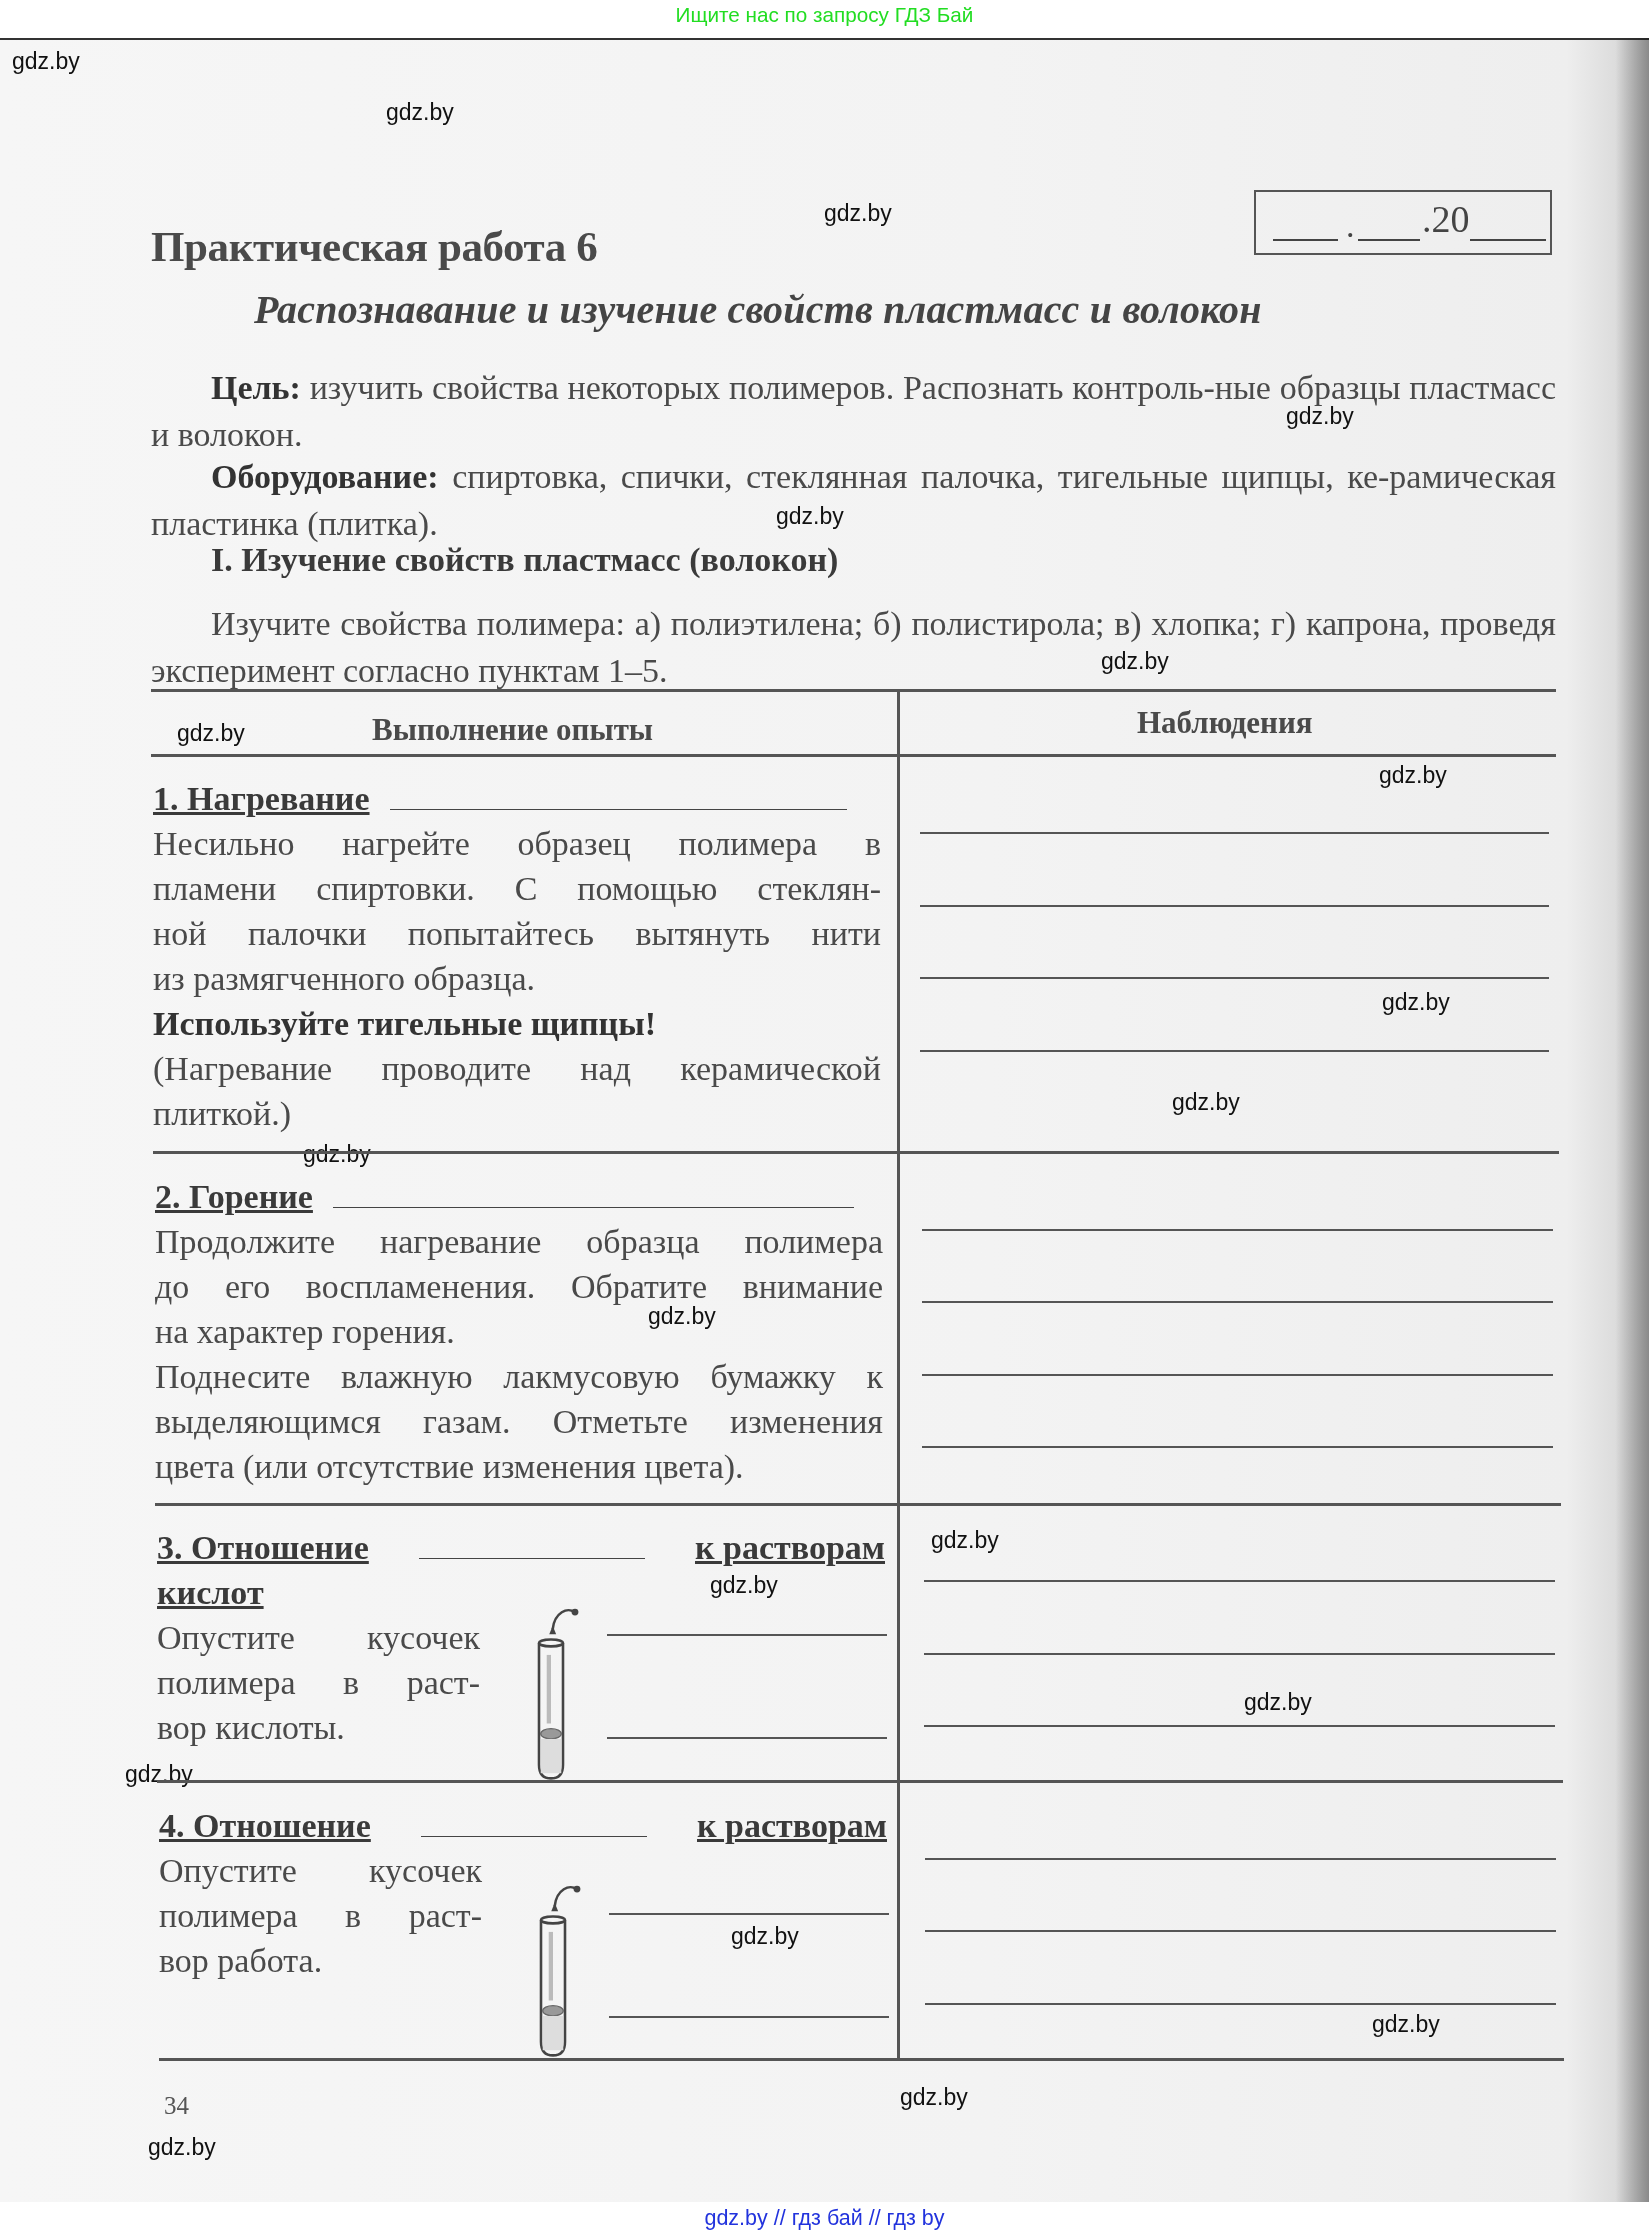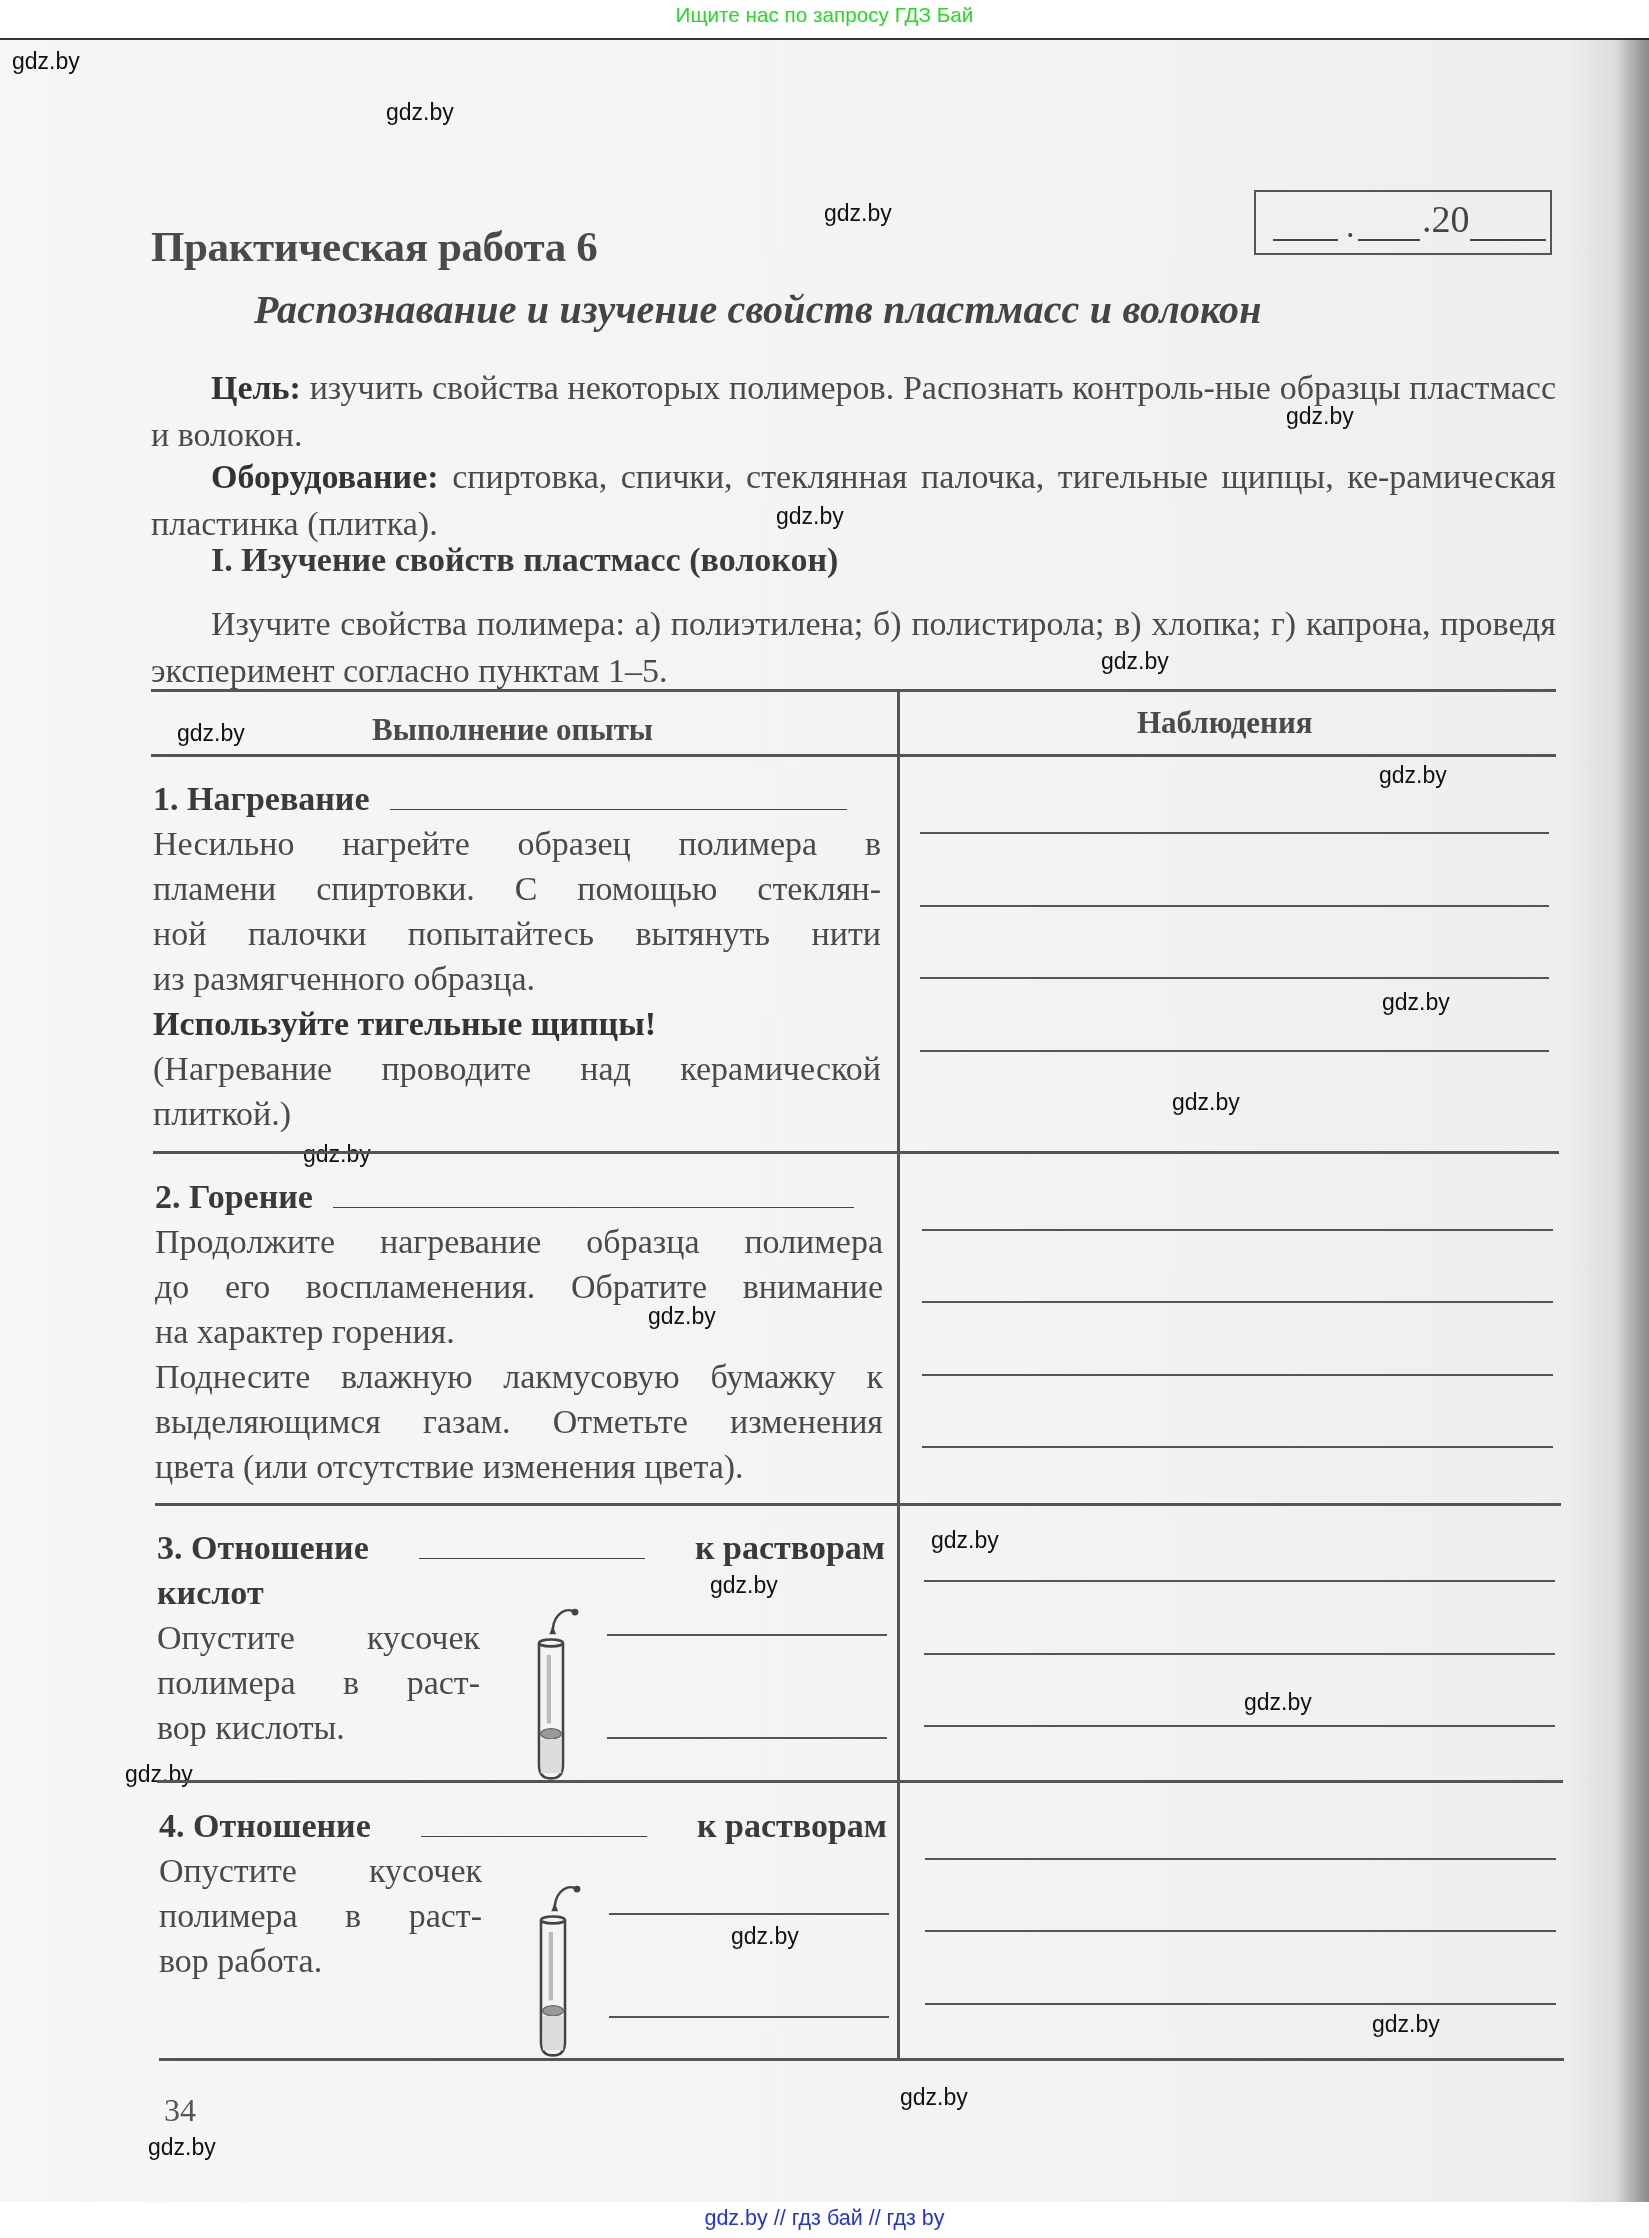--- a/index.html
+++ b/index.html
@@ -30,30 +30,30 @@
   .indent { text-indent: 60px; }
 
   .section-h { position: absolute; left: 211px; top: 541px; font-size: 34px; font-weight: bold; color: #3a3a3a; }
 
   .hline { position: absolute; height: 3.4px; background: #555; }
   .vline { position: absolute; width: 2.6px; background: #555; }
 
   .th { position: absolute; font-size: 31px; font-weight: bold; color: #4a4a4a; }
 
   .cell { position: absolute; font-size: 34px; line-height: 45px; color: #4a4a4a; }
-  .cell .h { font-weight: bold; color: #3a3a3a; }
+  .cell .h { font-weight: bold; color: #3a3a3a; text-decoration: underline; }
   .cell .warn { font-weight: bold; color: #333; }
   .just { text-align: justify; text-align-last: justify; }
 
   .fill { display: inline-block; border-bottom: 1.7px solid #444; height: 29px; vertical-align: baseline; }
   .obs-line { position: absolute; height: 1.7px; background: #555; }
 
   .tube { position: absolute; }
 
-  .page-num { position: absolute; left: 164px; top: 2092px; font-size: 32px; color: #555; }
+  .page-num { position: absolute; left: 164px; top: 2092px; font-size: 25px; color: #555; }
   .footer { position: absolute; left: 0; width: 1649px; top: 2202px; height: 36px; background: #fff; }
   .footer-text { position: absolute; left: 0; width: 1649px; top: 2206px; text-align: center; font-family: "Liberation Sans", "DejaVu Sans", sans-serif; font-size: 21.5px; color: #2233dd; }
 </style>
 </head>
 <body>
 
 <div class="banner"></div>
 <div class="banner-text">Ищите нас по запросу ГДЗ Бай</div>
 
 <div class="page"></div>

